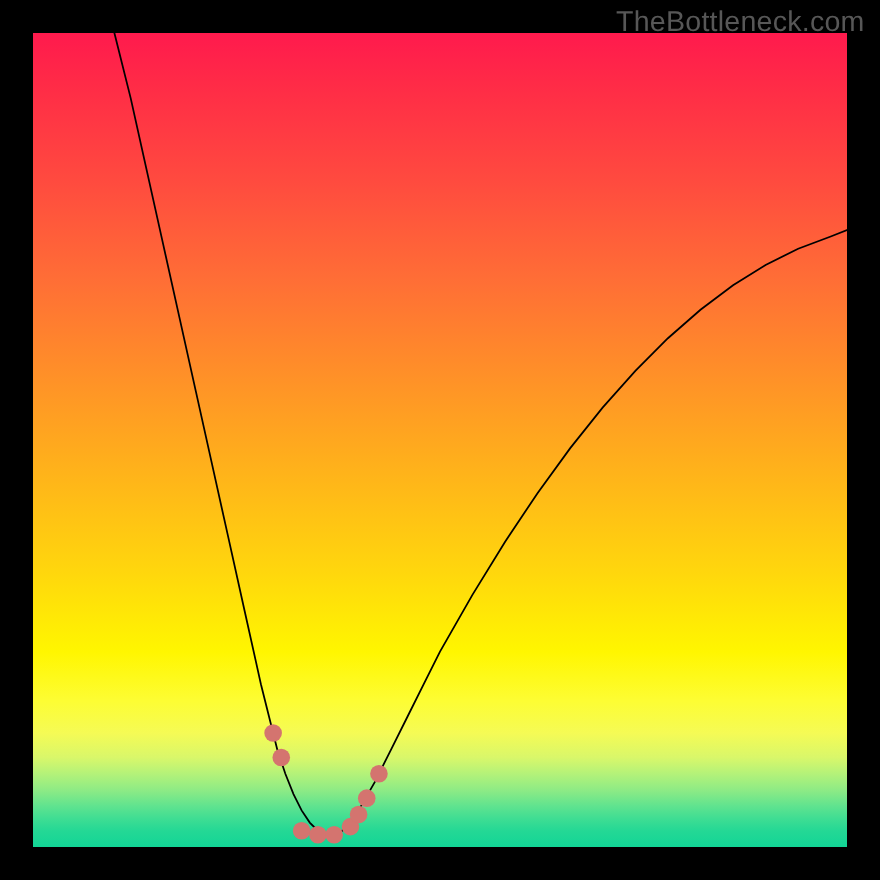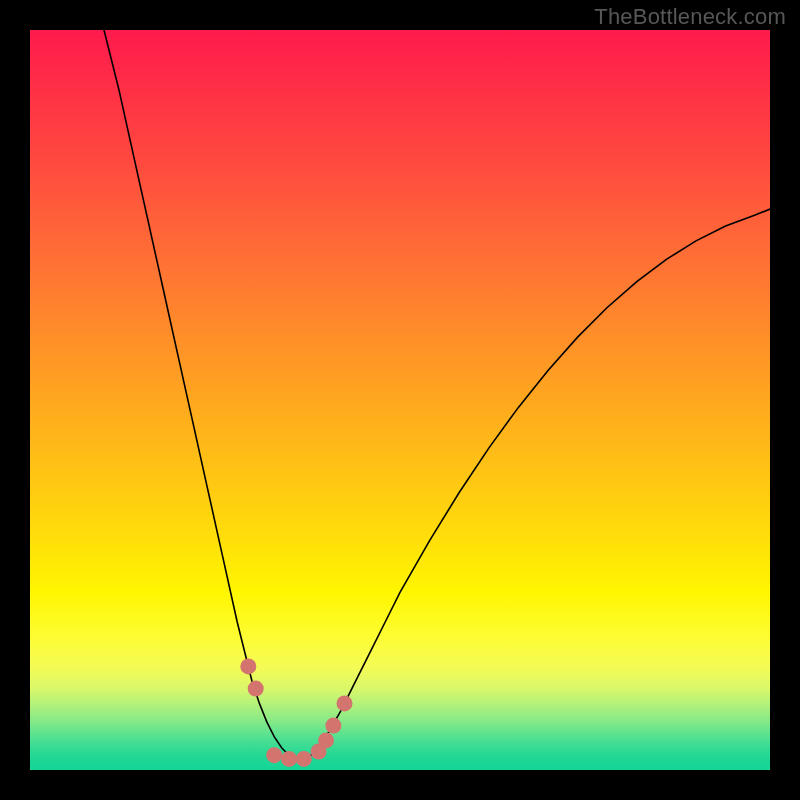--- a/index.html
+++ b/index.html
@@ -14,21 +14,21 @@
     position: relative;
     width: 800px;
     height: 800px;
     background: #000;
   }
   .watermark {
     position: absolute;
     top: 4px;
     right: 14px;
     font-family: Arial, Helvetica, sans-serif;
-    font-size: 22px;
+    font-size: 26px;
     color: #575757;
     font-weight: 400;
     letter-spacing: 0.2px;
     z-index: 20;
   }
   .plot-area {
     position: absolute;
     left: 30px;
     top: 30px;
     width: 740px;

